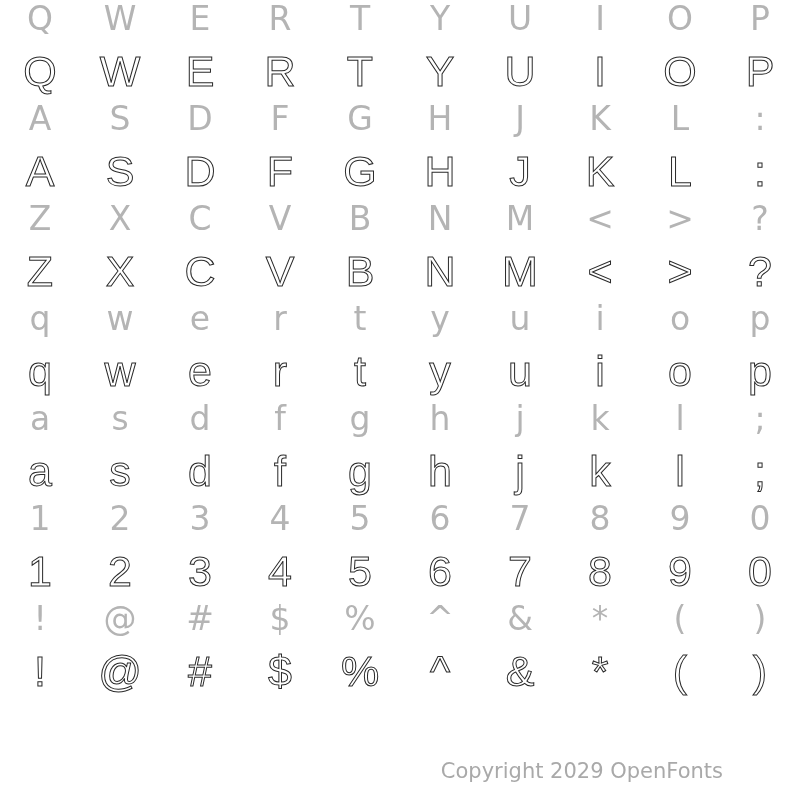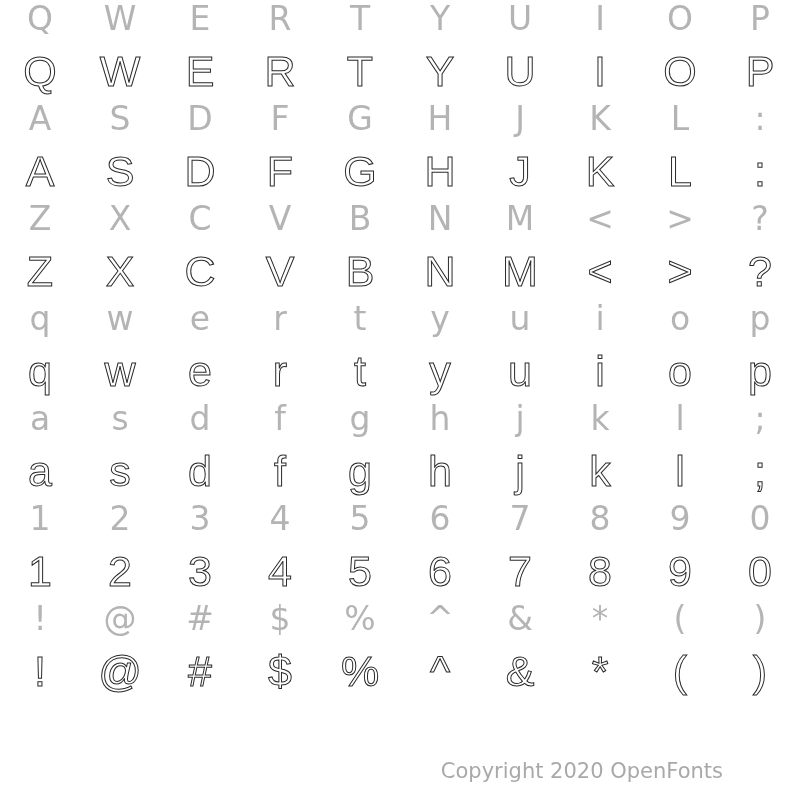--- a/index.html
+++ b/index.html
@@ -225,14 +225,14 @@
         <span class="cell">#</span>
         <span class="cell">$</span>
         <span class="cell">%</span>
         <span class="cell">^</span>
         <span class="cell">&amp;</span>
         <span class="cell">*</span>
         <span class="cell">(</span>
         <span class="cell">)</span>
       </div>
     </div>
-  <div class="copyright">Copyright 2020 OpenFonts</div>
+  <div class="copyright">Copyright 2029 OpenFonts</div>
 </div>
 
 </body></html>

